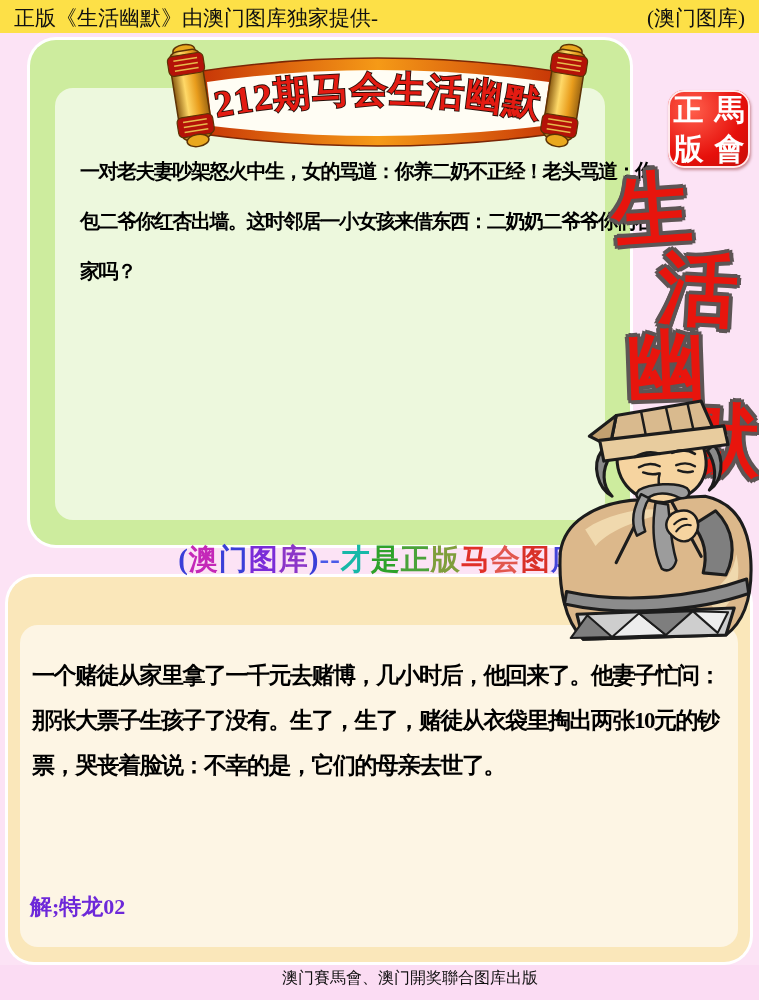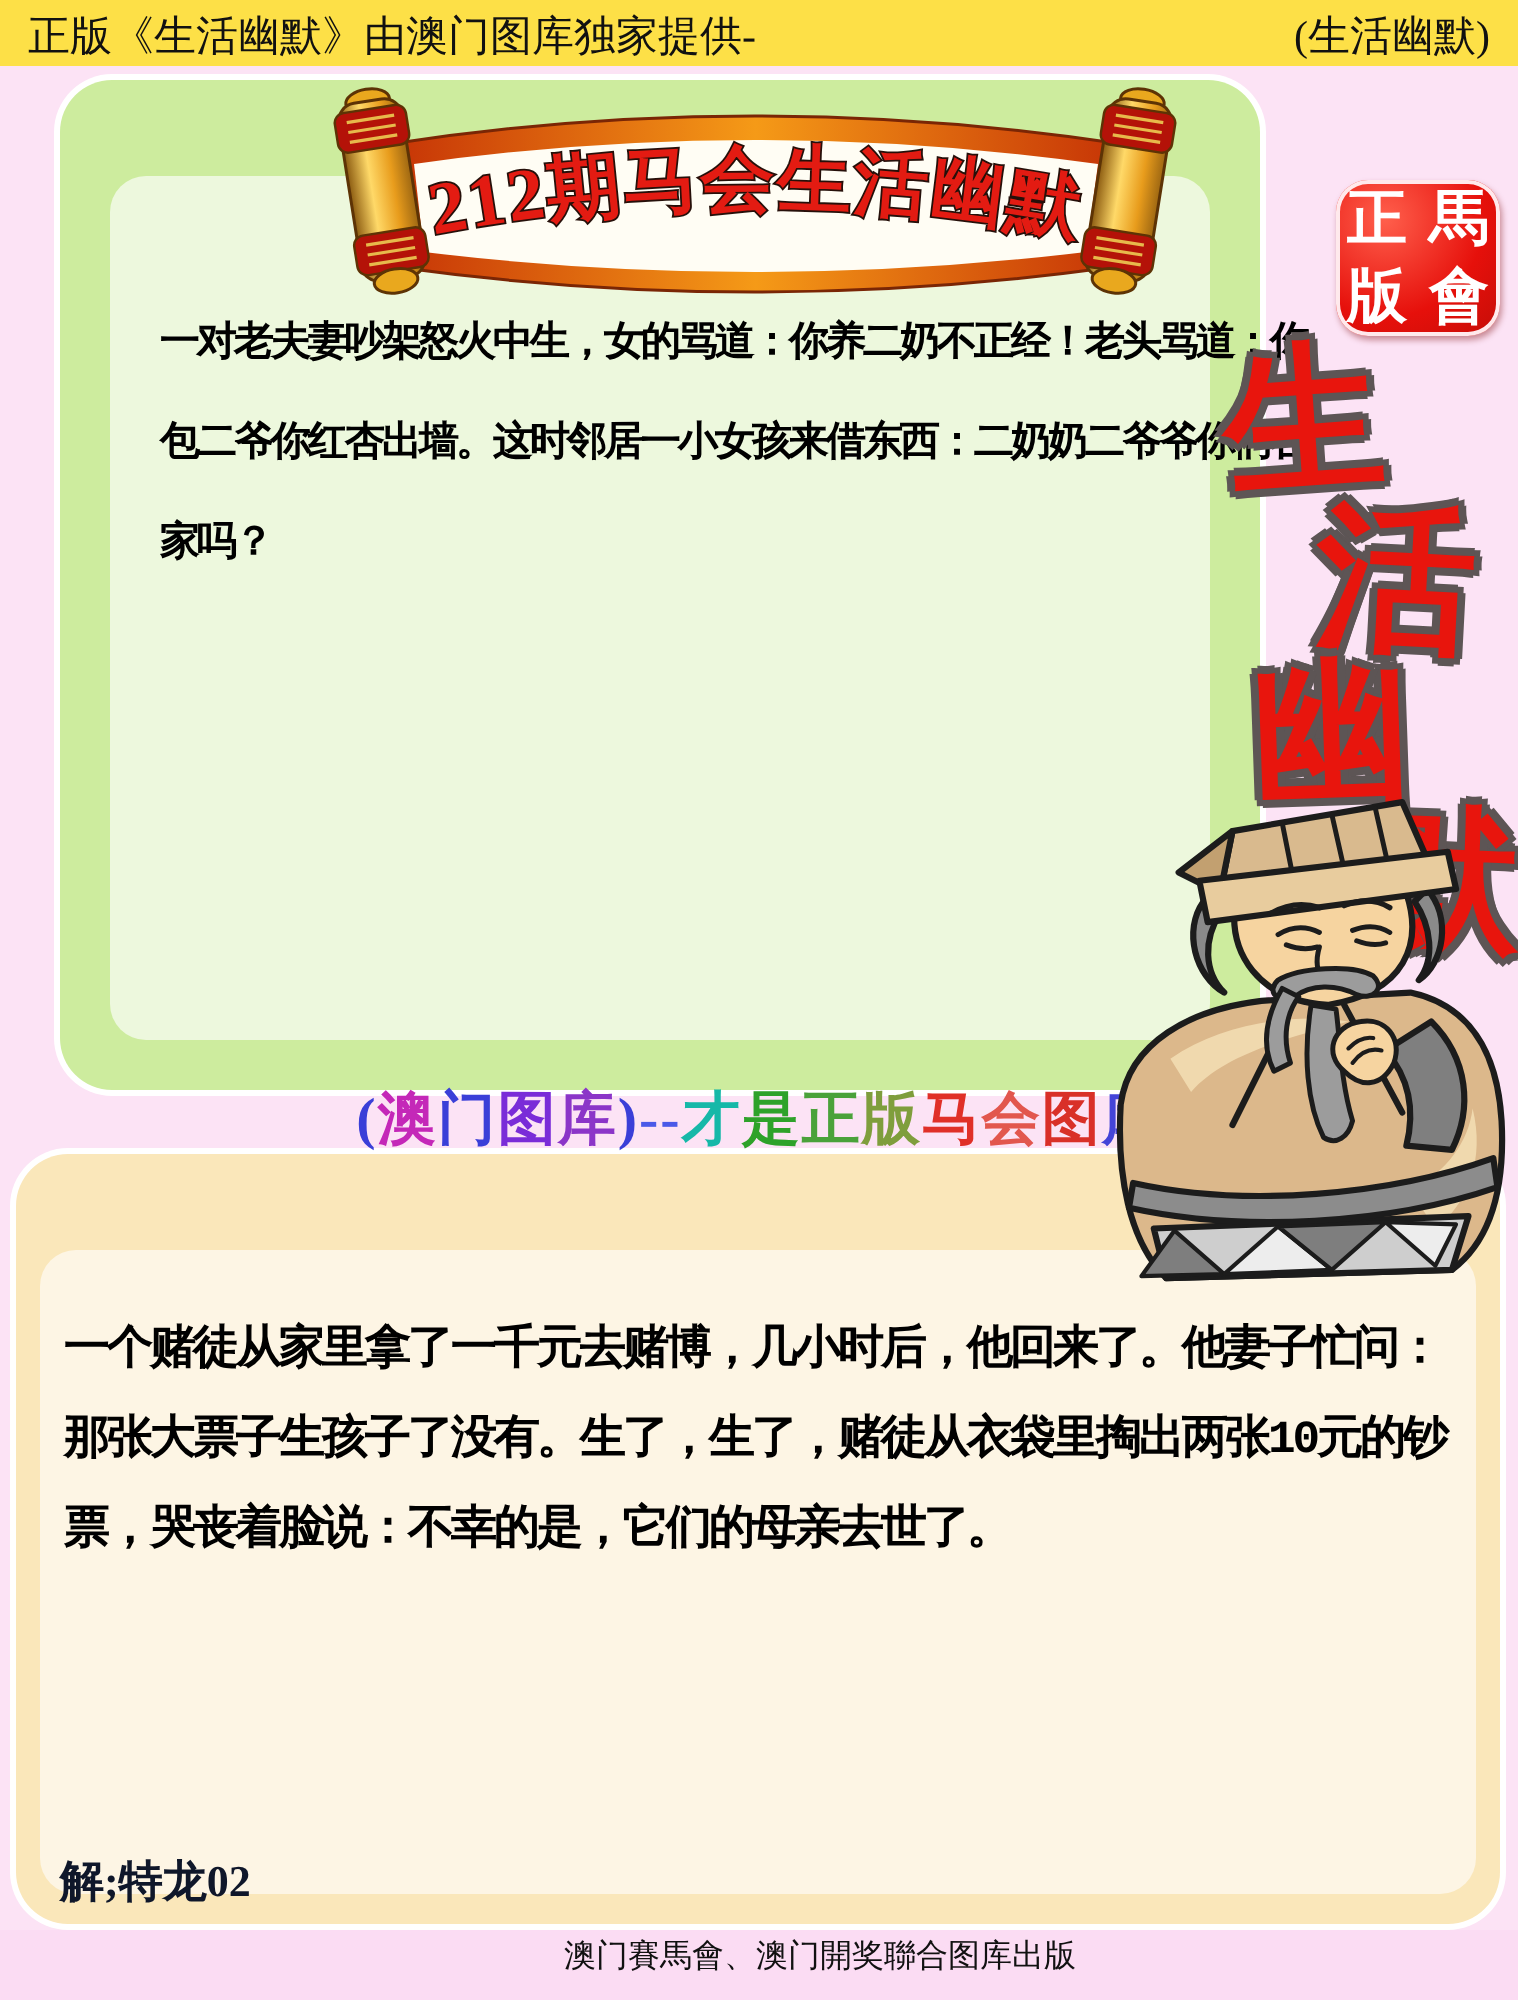--- a/index.html
+++ b/index.html
@@ -38,35 +38,35 @@
   
   .cartoon{position:absolute;left:550px;top:388px;z-index:5;}
 
   
   .auth-line{position:absolute;left:0;top:540px;width:759px;text-align:center;font-size:29px;font-weight:bold;z-index:2;font-family:"Liberation Serif",serif;letter-spacing:1px;}
 
   
   .lower-box{position:absolute;left:8px;top:577px;width:742px;height:385px;background:#fae7ba;border-radius:26px;box-shadow:0 0 0 3px #ffffff;}
   .lower-inner{position:absolute;left:20px;top:625px;width:718px;height:322px;background:#fdf5e4;border-radius:18px;}
   .replay-heading{position:absolute;left:38px;top:600px;font-size:30px;font-weight:bold;color:#2334c4;z-index:2;letter-spacing:1px;font-family:"Liberation Serif",serif;}
-  .joke2{position:absolute;left:32px;top:653px;width:700px;font-size:23px;letter-spacing:-1.5px;line-height:45px;color:#000;z-index:2;font-weight:bold;font-family:Liberation Mono, monospace;}
-  .answer{position:absolute;left:30px;top:926px;font-size:22px;font-weight:bold;color:#0f172a;z-index:2;font-family:"Liberation Serif",serif;}
+  .joke2{position:absolute;left:32px;top:653px;width:700px;font-size:23px;letter-spacing:-1.5px;line-height:45px;color:#000;z-index:2;font-weight:bold;font-family:Liberation Serif, serif;}
+  .answer{position:absolute;left:30px;top:892px;font-size:22px;font-weight:bold;color:#6d28d9;z-index:2;font-family:"Liberation Serif",serif;}
 
   
   .footer{position:absolute;left:0;top:965px;width:759px;height:35px;background:#fbdcf3;z-index:1;}
   .footer .text{position:absolute;left:0;top:3px;width:740px;text-align:center;font-size:16px;color:#111;padding-left:40px;}
 </style>
 </head>
 <body>
 
 <div class="page">
 
   <div class="header">
     <div class="left">正版《生活幽默》由澳门图库独家提供-</div>
-    <div class="right">(生活幽默)</div>
+    <div class="right">(澳门图库)</div>
   </div>
 
   <div class="upper-box"></div>
   <div class="upper-inner"></div>
 
   <svg class="scroll-svg" width="445" height="108" viewBox="0 0 445 108" xmlns="http://www.w3.org/2000/svg">
     <defs>
       <linearGradient id="gold" x1="0" y1="0" x2="1" y2="0">
         <stop offset="0" stop-color="#8a5a10"></stop>
           <stop offset="0.35" stop-color="#ffd968"></stop>

